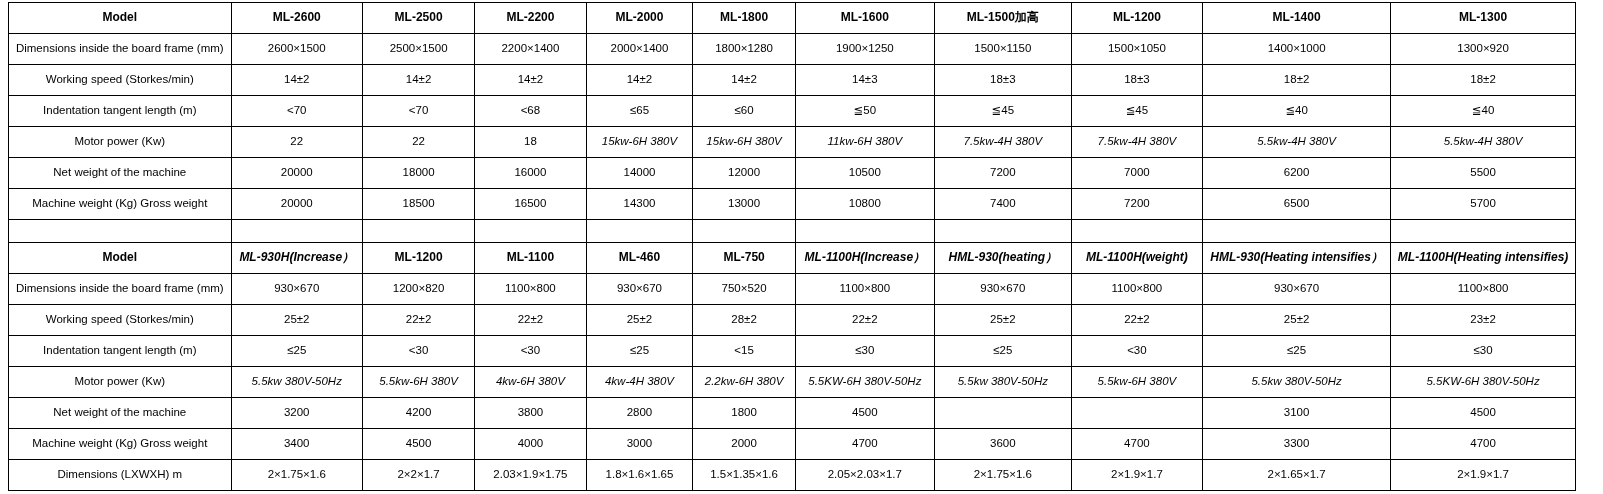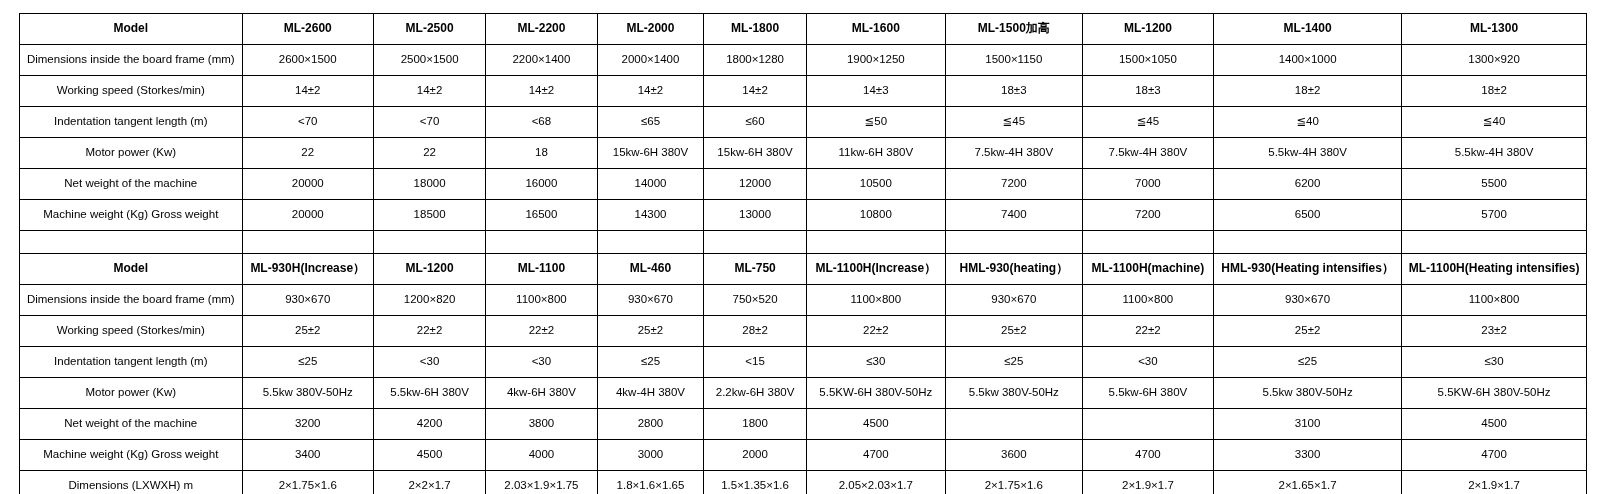--- a/index.html
+++ b/index.html
@@ -8,21 +8,21 @@
     background: #ffffff;
   }
   body {
     font-family: "Liberation Sans", sans-serif;
     color: #000000;
   }
   .sheet {
     width: 1603px;
     height: 494px;
     box-sizing: border-box;
-    padding: 11px;
+    padding: 0;
     position: relative;
     overflow: hidden;
   }
   table.spec {
     border-collapse: collapse;
     table-layout: fixed;
     width: 1568px;
     margin-left: 8px;
     margin-top: 2px;
   }
@@ -47,20 +47,21 @@
   }
   td.label-cell {
     font-size: 11.5px;
     font-weight: normal;
   }
   td.header-label {
     font-weight: bold;
   }
   td.small-text {
     font-size: 10.5px;
+    font-style: italic;
   }
   
   col.c0 { width: 200px; }
   col.c1 { width: 118px; }
   col.c2 { width: 101px; }
   col.c3 { width: 100px; }
   col.c4 { width: 96px; }
   col.c5 { width: 92px; }
   col.c6 { width: 125px; }
   col.c7 { width: 123px; }
@@ -197,21 +198,21 @@
 
       <tr class="header-row">
         <td class="header-label">Model</td>
         <td class="small-text">ML-930H(Increase）</td>
         <td>ML-1200</td>
         <td>ML-1100</td>
         <td>ML-460</td>
         <td>ML-750</td>
         <td class="small-text">ML-1100H(Increase）</td>
         <td class="small-text">HML-930(heating）</td>
-        <td class="small-text">ML-1100H(machine)</td>
+        <td class="small-text">ML-1100H(weight)</td>
         <td class="small-text">HML-930(Heating intensifies）</td>
         <td class="small-text">ML-1100H(Heating intensifies)</td>
       </tr>
       <tr>
         <td class="label-cell">Dimensions inside the board frame (mm)</td>
         <td>930×670</td>
         <td>1200×820</td>
         <td>1100×800</td>
         <td>930×670</td>
         <td>750×520</td>

